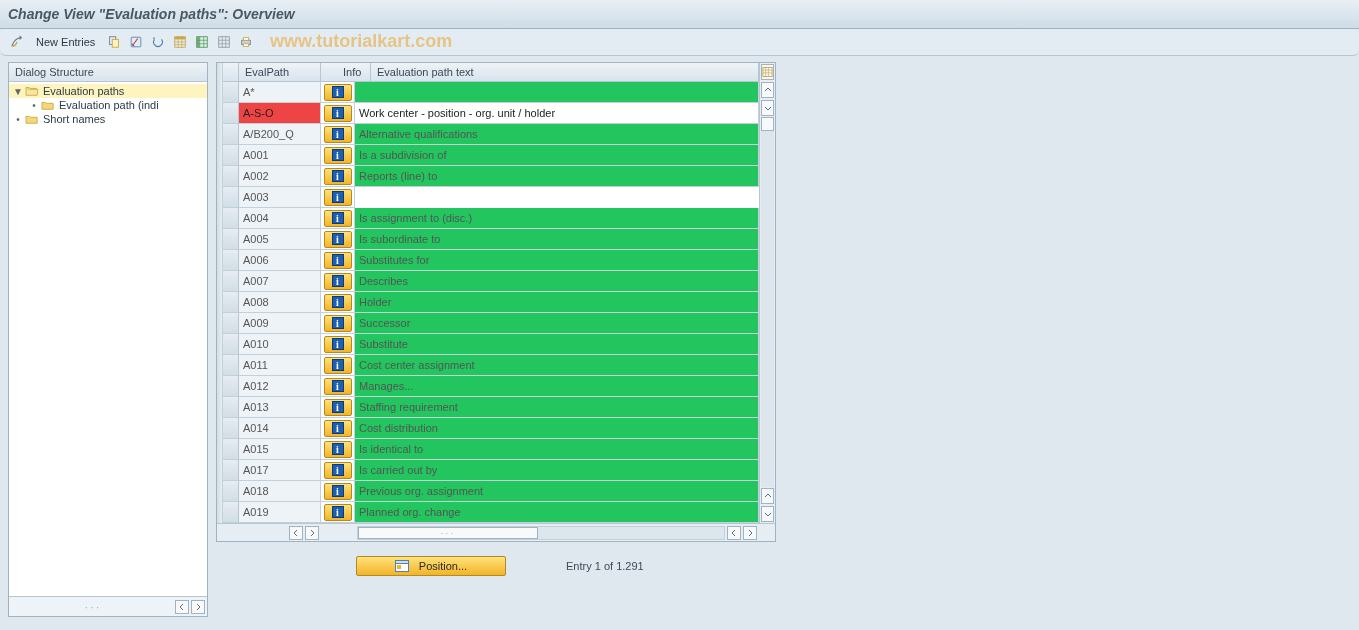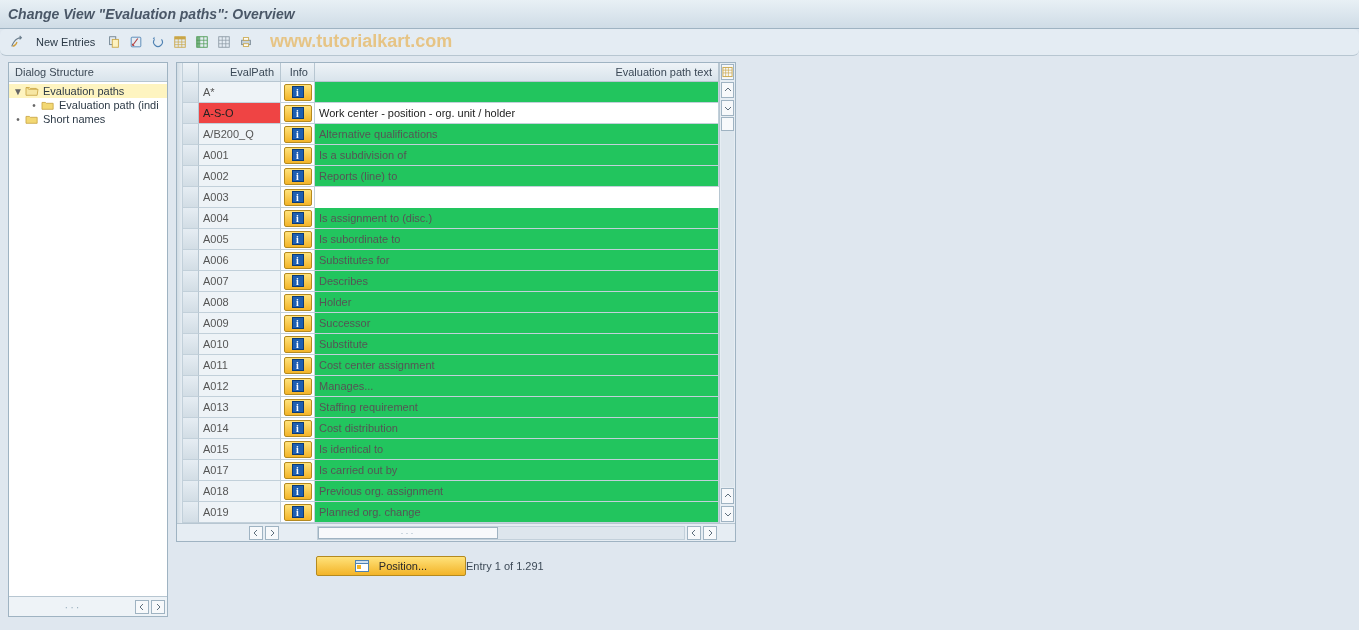--- a/index.html
+++ b/index.html
@@ -31,21 +31,21 @@
     .tb-text-btn {
       padding: 2px 6px; cursor:pointer; color:#2a3845;
     }
     .watermark {
       position: absolute; left: 270px; top: 2px; font-size: 18px; font-weight: bold; color: #e7c07a; opacity: 0.9; pointer-events:none;
     }
     
     .workspace { display:flex; padding: 6px 8px; gap: 8px; align-items:flex-start; }
     
     .dialog-structure {
-      width: 160px; 
+      width: 200px; 
       border: 1px solid #9fb3c2; background: #f7f9fb;
       position: relative;
     }
     .ds-header {
       background: linear-gradient(to bottom,#eef3f7,#d9e4ec);
       border-bottom:1px solid #b7c6d1;
       padding: 3px 6px; font-size:11px; color:#3d4a57;
     }
     .ds-body { height: 514px; overflow:hidden; background:#fff;}
     .tree { padding: 2px 0; }
@@ -66,27 +66,27 @@
     .ds-hresize { flex:1; text-align:center; color:#9bb0bf; letter-spacing:2px; }
     .ds-scroll-btn { width:14px; height:14px; border:1px solid #9fb3c2; background:#f7f9fb; display:inline-flex; align-items:center; justify-content:center; cursor:pointer; }
     
     .table-area { }
     .alv {
       border: 1px solid #9fb3c2; background:#fff;
       width: 560px;
     }
     .alv-inner { display:flex; }
     .alv-gutter { width: 6px; background: linear-gradient(to right,#d2dde5,#e6edf3); border-right:1px solid #c2d0da;}
-    .alv-main { flex:1;text-align:right; }
+    .alv-main { flex:1; }
     
     .alv-head { display:flex; background: linear-gradient(to bottom,#eef3f7,#d9e4ec); border-bottom:1px solid #b7c6d1; }
     .alv-head .col { border-right:1px solid #b7c6d1; padding: 3px 6px; font-size:11px; color:#3a4856; }
     .col-sel { width: 16px; }
     .col-eval { width: 82px; }
-    .col-info { width: 34px; }
+    .col-info { width: 34px; margin-left: 16px; }
     .col-text { flex:1; }
     
     .alv-body { }
     .alv-row { display:flex; height: 21px; align-items:stretch; }
     .alv-row .cell { border-right:1px solid #c2d0da; border-bottom:1px solid #c2d0da; display:flex; align-items:center; overflow:hidden; }
     .cell.sel {
       width:16px; background: linear-gradient(to bottom,#e6edf3,#d2dde5);
       border-right:1px solid #b7c6d1;
       cursor:pointer;
     }
@@ -139,21 +139,21 @@
     .position-btn {
       margin-left: 140px;
       min-width: 150px; height:20px;
       background: linear-gradient(to bottom,#ffe27a,#f3b428);
       border:1px solid #b48a1f; border-radius:2px;
       display:inline-flex; align-items:center; gap:10px;
       padding: 0 8px; cursor:pointer; color:#2a2a2a; font-size:11px;
       justify-content:center;
     }
     .position-btn .sq-icon { width:14px; height:12px; display:inline-flex; align-items:center; justify-content:center; }
-    .entry-label { font-size:11px; color:#3d4a57;}
+    .entry-label { margin-left: 60px; font-size:11px; color:#3d4a57;}
     
     svg { pointer-events:none; }
     .ico { width:14px; height:14px; }
   </style>
 </head>
 <body>
 
 <div class="titlebar">
   <h1>Change View "Evaluation paths": Overview</h1>
 </div>

